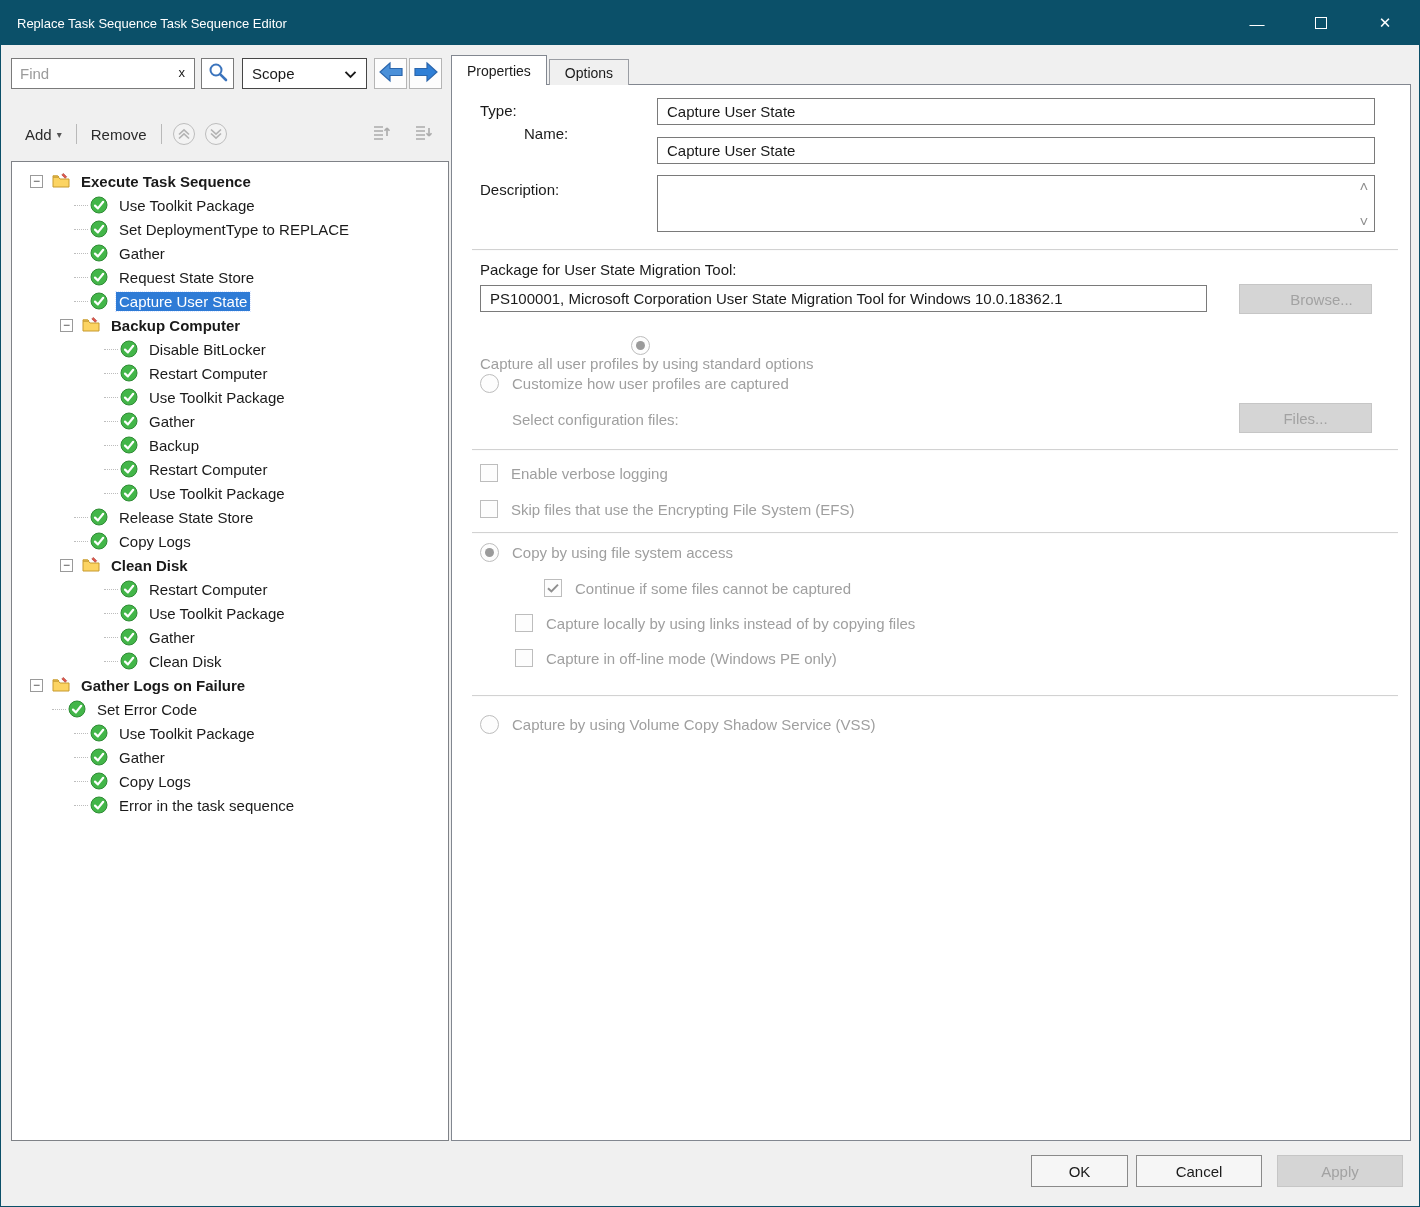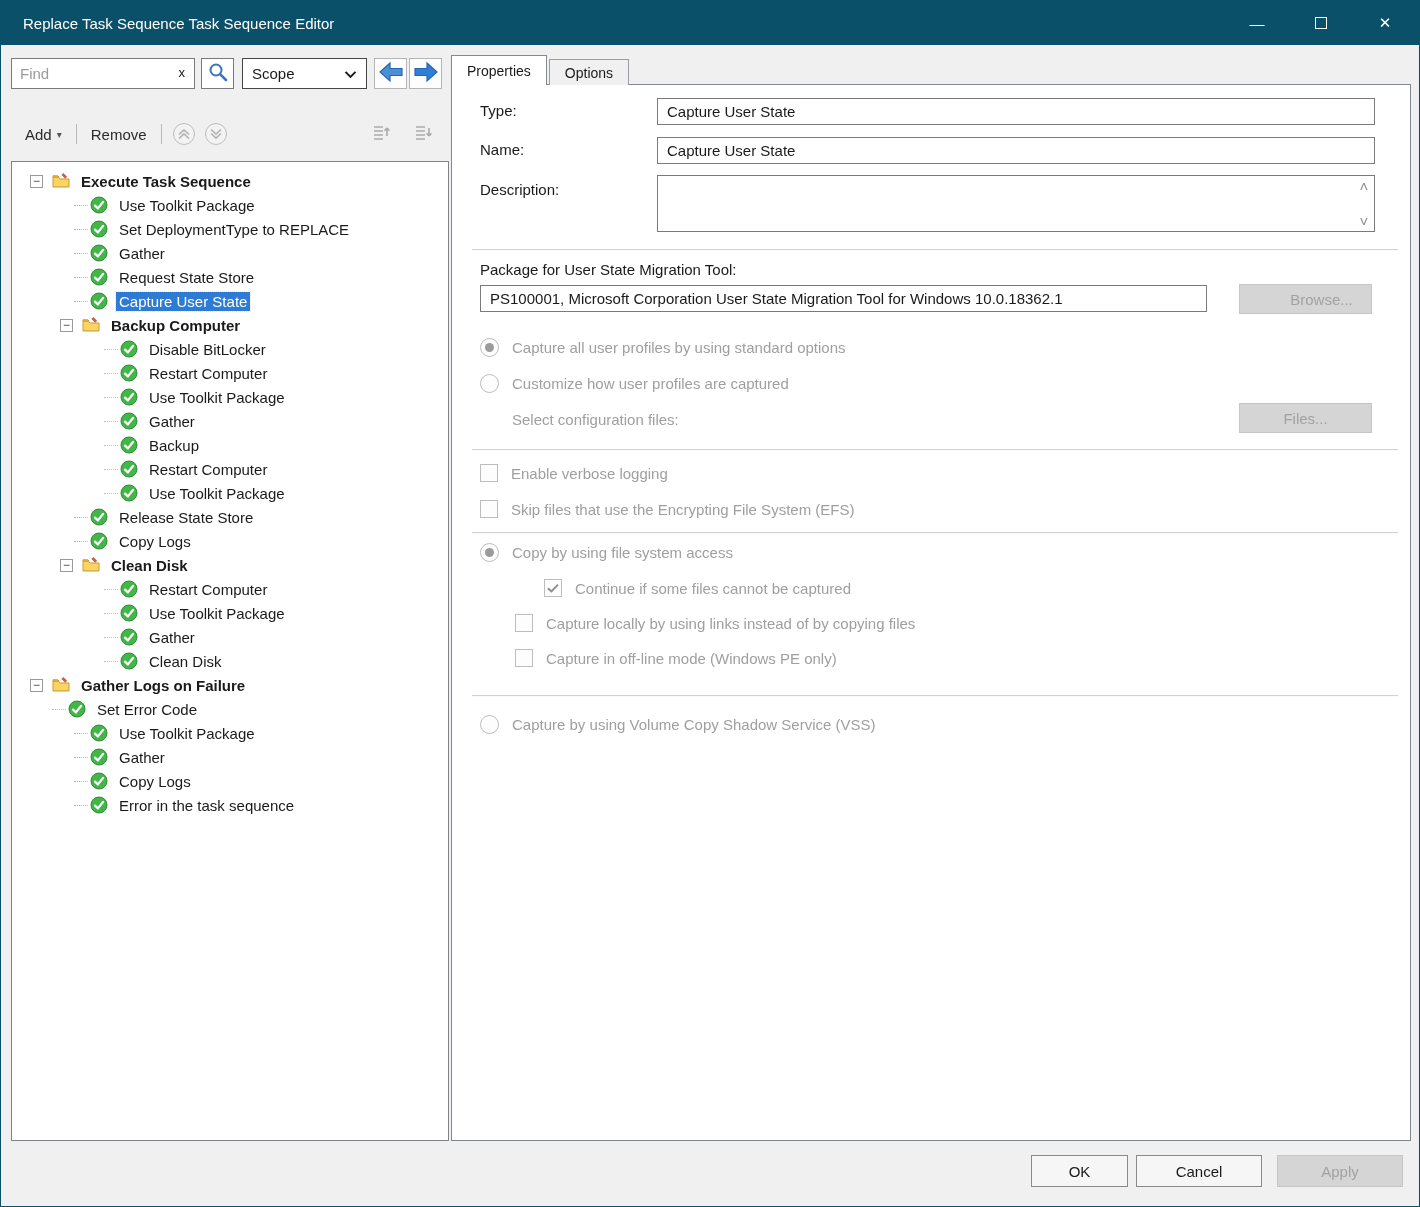--- a/index.html
+++ b/index.html
@@ -3,21 +3,21 @@
 <meta charset="utf-8">
 <style>
   * { box-sizing: border-box; margin: 0; padding: 0; }
   html, body { width: 1420px; height: 1207px; }
   body { font-family: "Liberation Sans", sans-serif; font-size: 15px; color: #1a1a1a; background: #fff; position: relative; overflow: hidden; }
 
   .window { position: absolute; inset: 0; background: #f0f0f0; border: 1px solid var(--titlebar, #0b5069); }
 
   
   .titlebar { position: absolute; top: 0; left: 0; right: 0; height: 44px; background: var(--titlebar, #0b5069); color: #fff; display: flex; align-items: center; padding-left: 16px; }
-  .titlebar .title { font-size: 15px; margin-left: 6px; }
+  .titlebar .title { font-size: 13px; }
   .win-buttons { position: absolute; right: 2px; top: 0; height: 44px; display: flex; }
   .win-btn { width: 64px; height: 44px; display: flex; align-items: center; justify-content: center; color: #fff; font-size: 15px; }
   .maxbox { width: 12px; height: 12px; border: 1px solid #fff; display: block; }
 
   
   .search-row { position: absolute; left: 10px; top: 56px; width: 438px; height: 32px; display: flex; align-items: center; }
   .find-box { width: 184px; height: 31px; border: 1px solid #7a7a7a; background: #fff; display: flex; align-items: center; }
   .find-box input { border: none; outline: none; flex: 1; min-width: 0; height: 100%; padding: 0 8px; font: inherit; color: #1a1a1a; background: transparent; }
   .find-box input::placeholder { color: #9b9b9b; }
   .find-clear { padding: 0 9px 2px 4px; color: #1a1a1a; font-size: 13px; cursor: default; }
@@ -463,41 +463,41 @@
     <div class="tab inactive">Options</div>
   </div>
 
   <div class="panel">
 
     <span class="flabel" style="top:17px;">Type:</span>
     <div class="field" style="left:205px; top:13px; width:718px;">
       <span>Capture User State</span>
     </div>
 
-    <span class="flabel" style="top:56px;">Name:</span>
+    <span class="flabel" style="top:40px;margin-left:44px;">Name:</span>
     <div class="field" style="left:205px; top:52px; width:718px;">
       <span>Capture User State</span>
     </div>
 
     <span class="flabel" style="top:96px;">Description:</span>
     <div class="descbox">
       <span style="padding:4px 8px; display:block;"></span>
       <span class="desc-arrow up">˄</span>
       <span class="desc-arrow down">˅</span>
     </div>
 
     <div class="sep-line" style="top:164px;"></div>
 
     <span class="flabel" style="top:176px;">Package for User State Migration Tool:</span>
     <div class="field" style="left:28px; top:200px; width:727px;">
       <span>PS100001, Microsoft Corporation User State Migration Tool for Windows 10.0.18362.1</span>
     </div>
     <button class="btn disabled" style="left:787px; top:199px; width:133px; height:30px;padding-left:32px;">Browse...</button>
 
-    <div class="opt-row" style="left:28px; top:251px;">
+    <div class="opt-row" style="left:28px; top:251px;flex-direction:column;">
       <span class="radio on"></span>
       <span>Capture all user profiles by using standard options</span>
     </div>
 
     <div class="opt-row" style="left:28px; top:287px;">
       <span class="radio"></span>
       <span>Customize how user profiles are captured</span>
     </div>
 
     <span class="flabel" style="left:60px; top:326px; color:#9f9f9f;">Select configuration files:</span>

